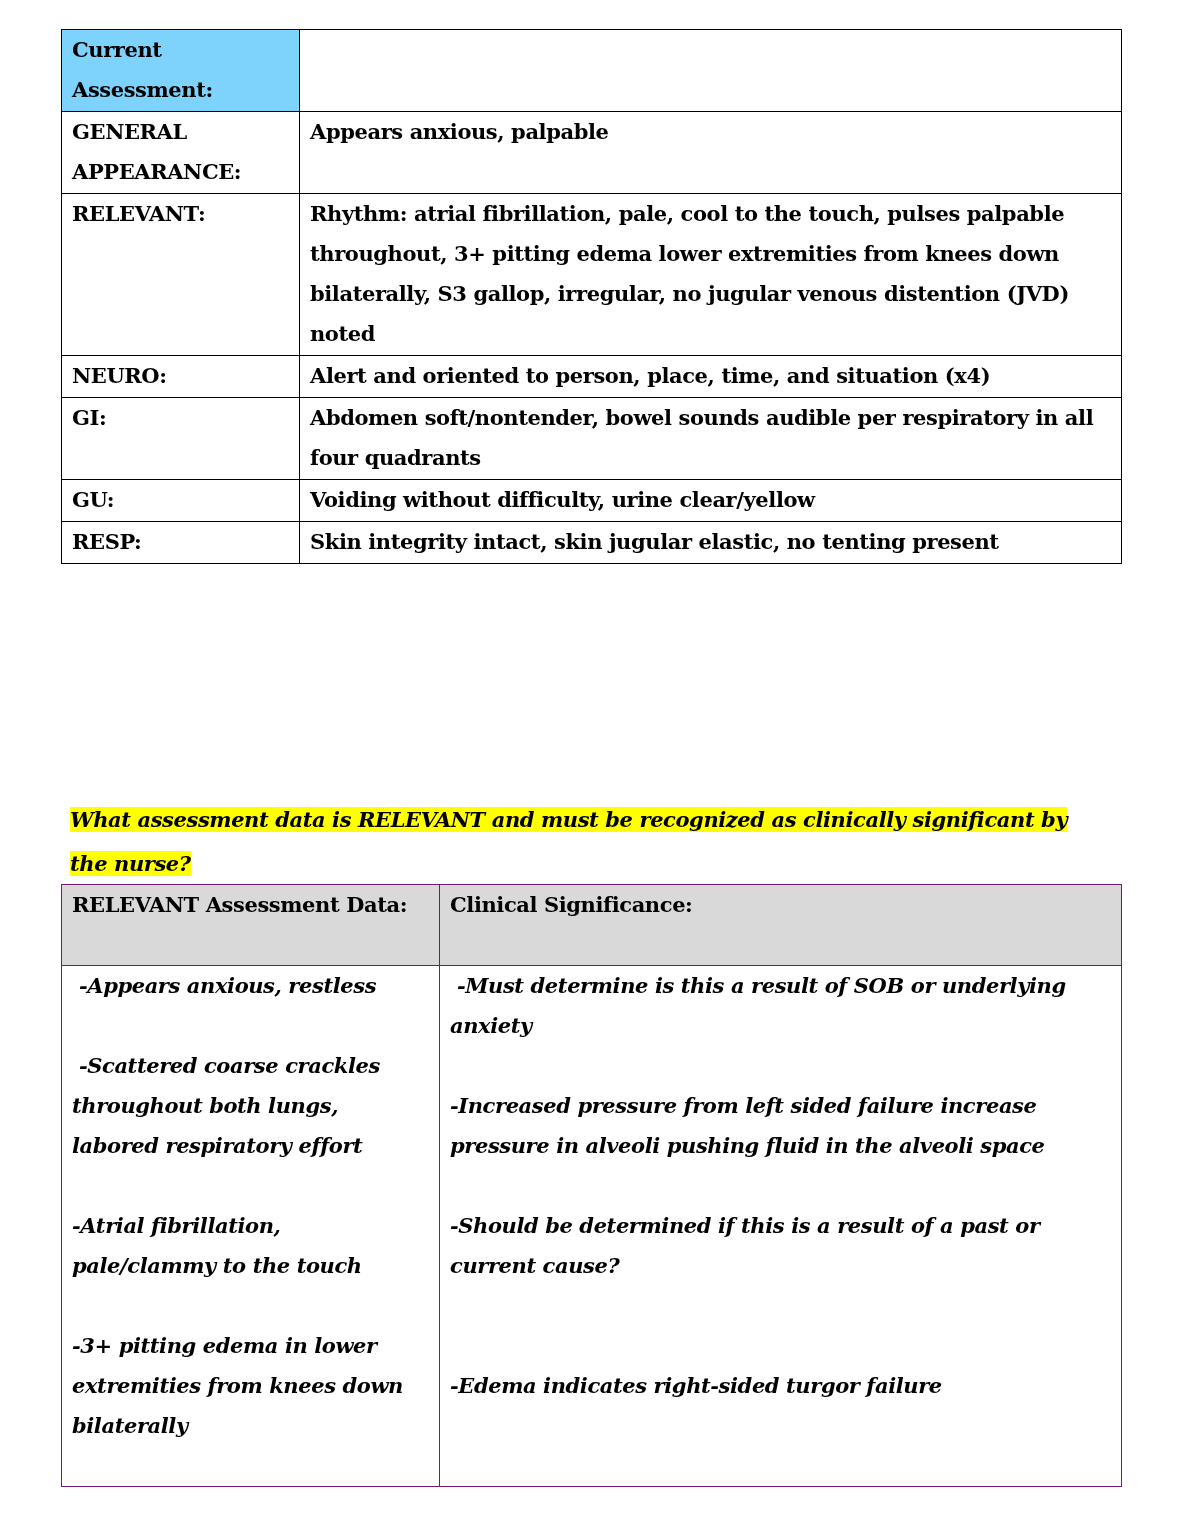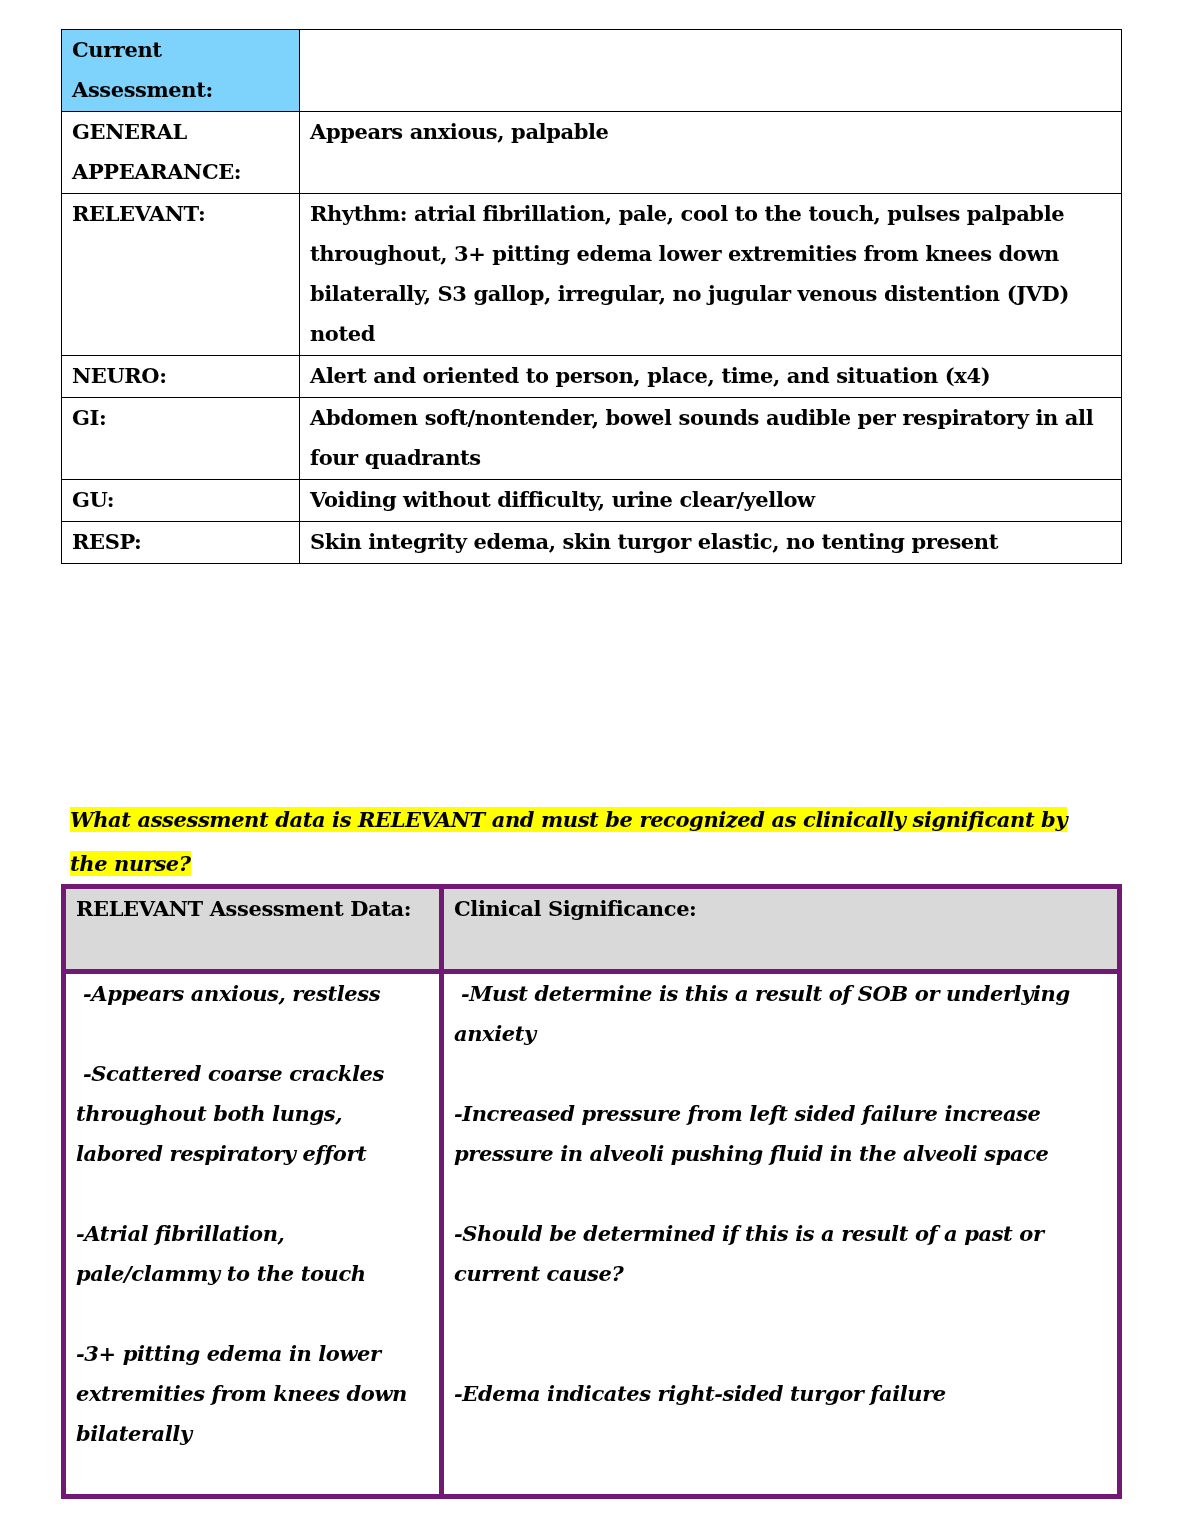--- a/index.html
+++ b/index.html
@@ -5,21 +5,21 @@
   html, body { margin: 0; padding: 0; background: #ffffff; }
   body { width: 1190px; height: 1540px; position: relative; font-family: "DejaVu Serif", "Liberation Serif", serif; color: #000; }
   .t1 { position: absolute; left: 61px; top: 29px; width: 1061px; border-collapse: collapse; table-layout: fixed; }
   .t1 td { border: 1px solid #000; vertical-align: top; padding: 0 10px; font-weight: bold; font-size: 21px; line-height: 40px; letter-spacing: -0.4px; }
   .t1 col.c1 { width: 238px; }
   .hdr { background: #7dd3fc; }
   .question { position: absolute; left: 70px; top: 798px; width: 1040px; font-style: italic; font-weight: bold; font-size: 21px; line-height: 44px; letter-spacing: -0.4px; }
   .question span { background: #ffff00; }
   .t2 { position: absolute; left: 61px; top: 884px; width: 1061px; border-collapse: collapse; table-layout: fixed; }
   .t2 col.c1 { width: 378px; }
-  .t2 td { border: 5px solid #701a75; vertical-align: top; padding: 0 10px; font-weight: bold; font-size: 21px; line-height: 40px; letter-spacing: -0.4px; }
+  .t2 td { border: 1px solid #701a75; vertical-align: top; padding: 0 10px; font-weight: bold; font-size: 21px; line-height: 40px; letter-spacing: -0.4px; }
   .t2 .hdr td { background: #d9d9d9; height: 80px; }
   .t2 .body td { font-style: italic; height: 520px; }
   .entry { white-space: pre-wrap; }
 </style>
 </head>
 <body>
 
 <table class="t1">
   <colgroup>
       <col class="c1">
@@ -45,21 +45,21 @@
   <tr style="height:82px">
     <td>GI:</td>
     <td>Abdomen soft/nontender, bowel sounds audible per respiratory in all four quadrants</td>
   </tr>
   <tr style="height:42px">
     <td>GU:</td>
     <td>Voiding without difficulty, urine clear/yellow</td>
   </tr>
   <tr style="height:42px">
     <td>RESP:</td>
-    <td>Skin integrity edema, skin turgor elastic, no tenting present</td>
+    <td>Skin integrity intact, skin jugular elastic, no tenting present</td>
   </tr>
 </tbody>
   </table>
 
 <div class="question"><span>What assessment data is RELEVANT and must be recognized as clinically significant by the nurse?</span></div>
 
 <table class="t2">
   <colgroup>
       <col class="c1">
       <col>

